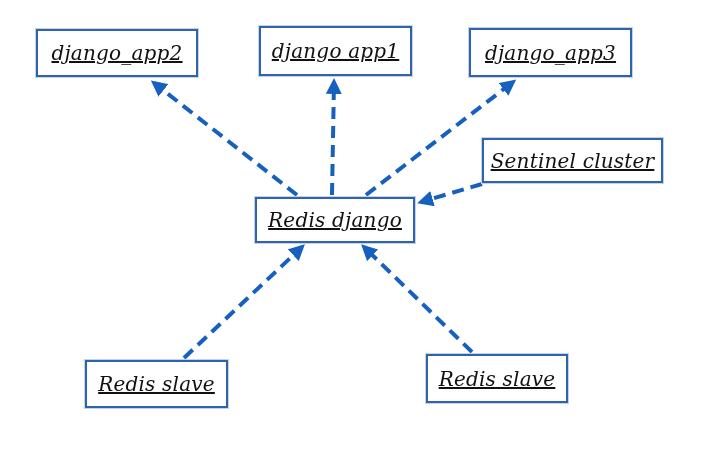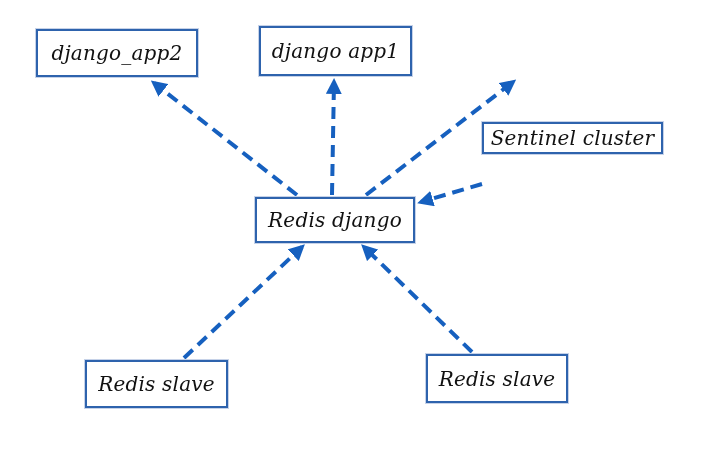--- a/index.html
+++ b/index.html
@@ -33,26 +33,27 @@
     align-items: center;
     justify-content: center;
     box-sizing: border-box;
   }
   .node-label {
     font-style: italic;
     font-size: 20px;
     color: #111111;
     white-space: nowrap;
     letter-spacing: 0.2px;
+    text-decoration: underline;
   }
   
   .n-django-app2      { left: 36px;  top: 29px;  width: 162px; height: 48px; }
   .n-django-app1      { left: 259px; top: 26px;  width: 153px; height: 50px; text-align: right; }
   .n-django-app3      { left: 469px; top: 28px;  width: 163px; height: 49px; }
-  .n-sentinel-cluster { left: 482px; top: 122px; width: 181px; height: 32px; }
+  .n-sentinel-cluster { left: 482px; top: 138px; width: 181px; height: 45px; }
   .n-redis-master     { left: 255px; top: 197px; width: 160px; height: 46px; }
   .n-redis-slave-left { left: 85px;  top: 360px; width: 143px; height: 48px; }
   .n-redis-slave-right{ left: 426px; top: 354px; width: 142px; height: 49px; }
 </style>
 </head>
 <body>
 
 <div class="canvas">
 
   <svg class="edges-layer" width="720" height="456" viewBox="0 0 720 456" xmlns="http://www.w3.org/2000/svg">
@@ -72,20 +73,23 @@
   </svg>
 
   <div class="node n-django-app2">
     <span class="node-label">django_app2</span>
   </div>
 
   <div class="node n-django-app1">
     <span class="node-label">django app1</span>
   </div>
 
+  <div class="node n-django-app3">
+    <span class="node-label">django_app3</span>
+  </div>
 
   <div class="node n-sentinel-cluster">
     <span class="node-label">Sentinel cluster</span>
   </div>
 
   <div class="node n-redis-master">
     <span class="node-label">Redis django</span>
   </div>
 
   <div class="node n-redis-slave-left">

